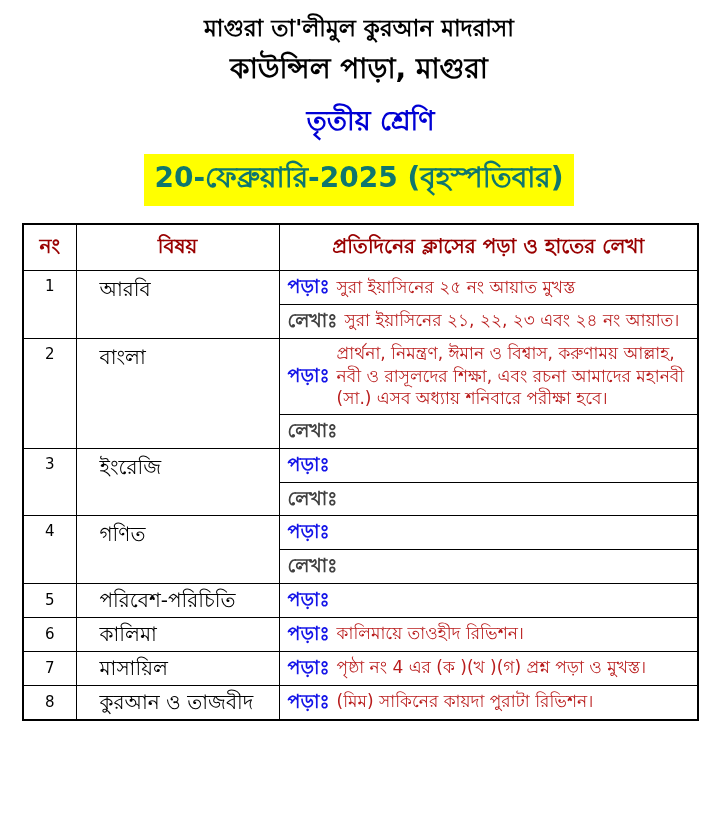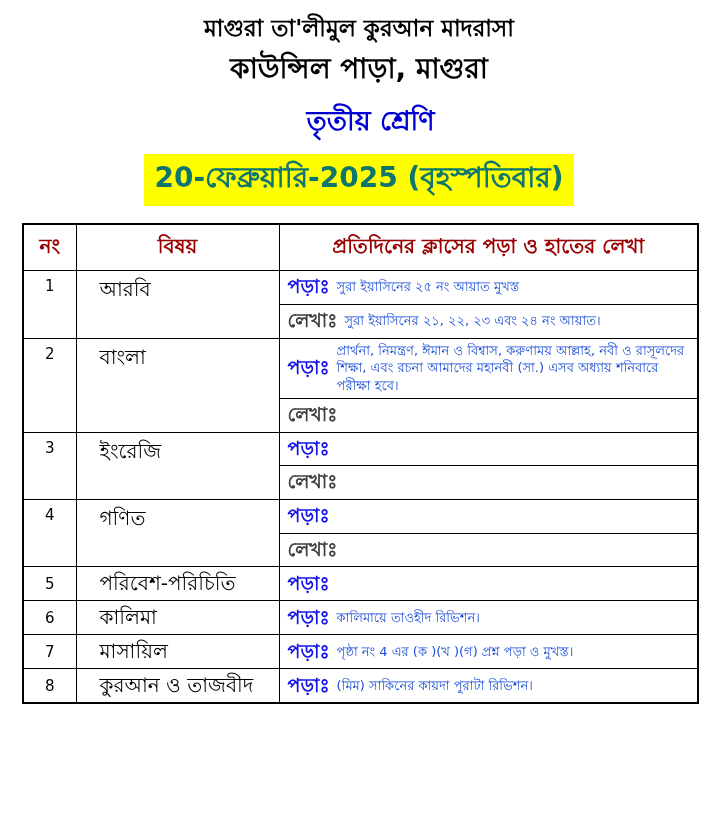--- a/index.html
+++ b/index.html
@@ -70,24 +70,24 @@
   .label {
     font-size: 19px;
     font-weight: bold;
     white-space: nowrap;
     flex: 0 0 auto;
     line-height: 1.35;
   }
   .label.pora  { color: #1414e8; }
   .label.lekha { color: #404040; }
   .text {
-    font-size: 13px;
+    font-size: 17px;
     line-height: 1.35;
     margin-left: 7px;
-    color: #1d4ed8;
+    color: #b91c1c;
   }
   .text.long { max-width: 356px; }
 </style>
 </head>
 <body>
 
 <div class="doc">
 
   <div class="hdr">
     <div class="school-name">মাগুরা তা'লীমুল কুরআন মাদরাসা</div>

